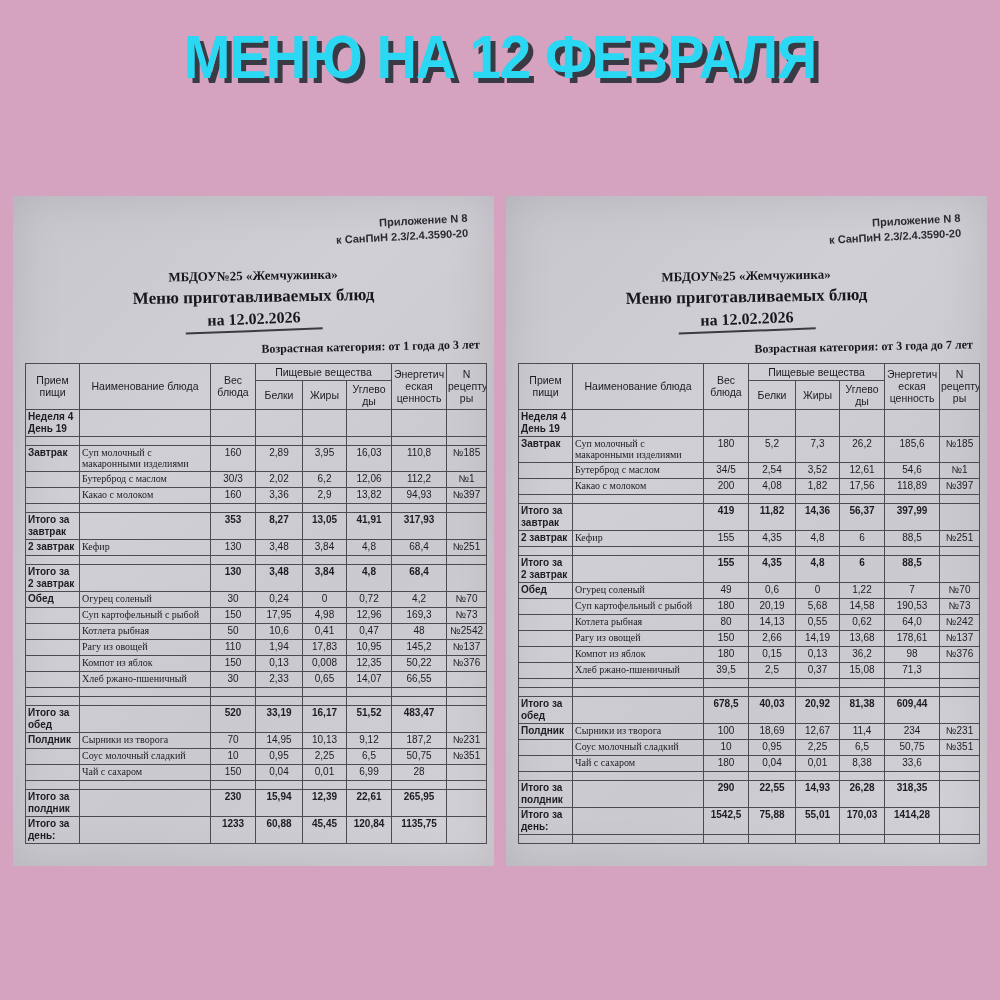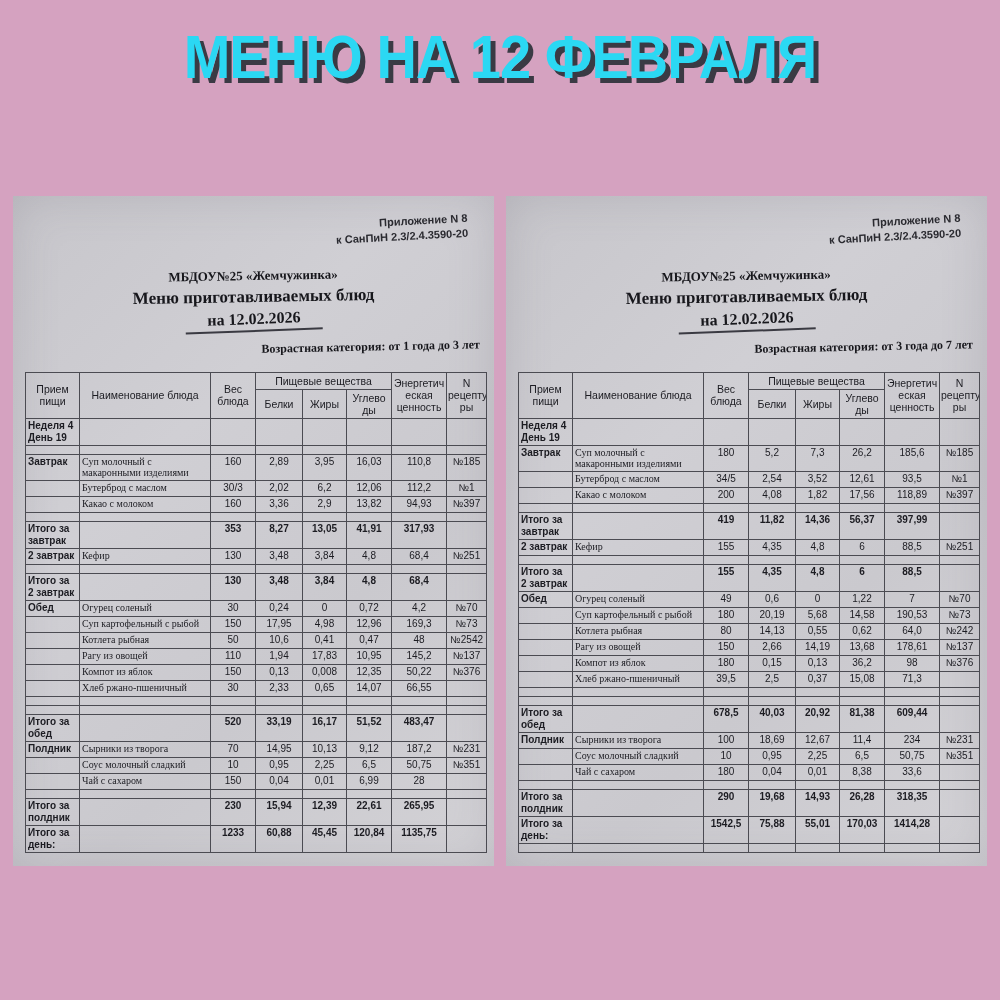--- a/index.html
+++ b/index.html
@@ -70,21 +70,21 @@
     font-size: 12px;
     font-weight: bold;
     margin-top: 10px;
     padding-right: 2px;
     transform: rotate(-1.2deg);
     color: #17171c;
   }
   table.menu {
     border-collapse: collapse;
     width: 100%;
-    margin-top: 15px;
+    margin-top: 6px;
     table-layout: fixed;
   }
   table.menu th, table.menu td {
     border: 1px solid #4b4b52;
     font-size: 10px;
     padding: 1px 2px;
     vertical-align: top;
     overflow: hidden;
     color: #1c1c22;
   }
@@ -475,21 +475,21 @@
             <td class="col-energy">185,6</td>
             <td class="col-recipe">№185</td>
           </tr>
           <tr class="item">
             <td class="col-meal"></td>
             <td class="col-dish">Бутерброд с маслом</td>
             <td class="col-weight">34/5</td>
             <td class="col-protein">2,54</td>
             <td class="col-fat">3,52</td>
             <td class="col-carbs">12,61</td>
-            <td class="col-energy">93,5</td>
+            <td class="col-energy">54,6</td>
             <td class="col-recipe">№1</td>
           </tr>
           <tr class="item">
             <td class="col-meal"></td>
             <td class="col-dish">Какао с молоком</td>
             <td class="col-weight">200</td>
             <td class="col-protein">4,08</td>
             <td class="col-fat">1,82</td>
             <td class="col-carbs">17,56</td>
             <td class="col-energy">118,89</td>
@@ -672,21 +672,21 @@
             <td class="col-protein"></td>
             <td class="col-fat"></td>
             <td class="col-carbs"></td>
             <td class="col-energy"></td>
             <td class="col-recipe"></td>
           </tr>
           <tr class="total">
             <td class="col-meal">Итого за полдник</td>
             <td class="col-dish"></td>
             <td class="col-weight">290</td>
-            <td class="col-protein">19,68</td>
+            <td class="col-protein">22,55</td>
             <td class="col-fat">14,93</td>
             <td class="col-carbs">26,28</td>
             <td class="col-energy">318,35</td>
             <td class="col-recipe"></td>
           </tr>
           <tr class="total">
             <td class="col-meal">Итого за день:</td>
             <td class="col-dish"></td>
             <td class="col-weight">1542,5</td>
             <td class="col-protein">75,88</td>

